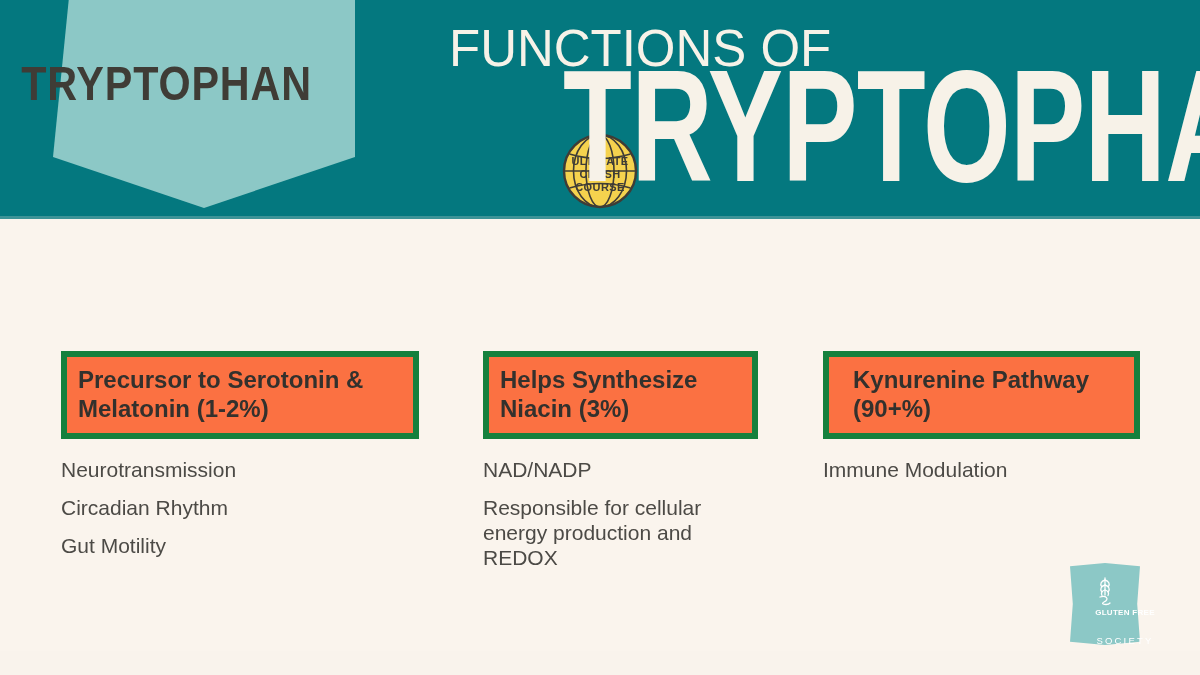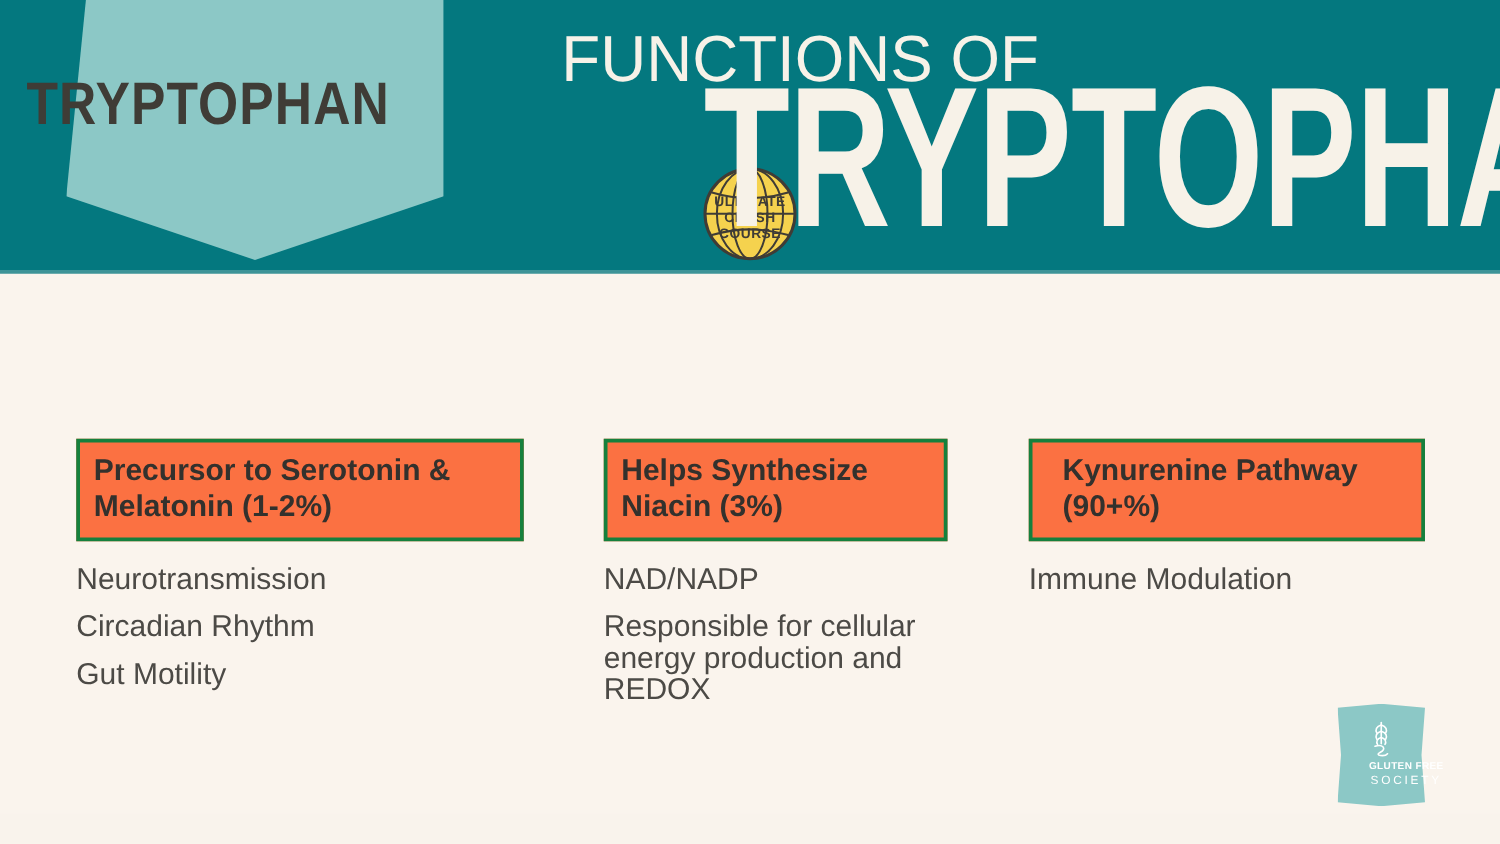--- a/index.html
+++ b/index.html
@@ -108,39 +108,39 @@
     position: absolute;
     top: 351px;
   }
   .col-1 { left: 61px;  width: 358px; }
   .col-2 { left: 483px; width: 275px; }
   .col-3 { left: 823px; width: 317px; }
 
   .chip {
     box-sizing: border-box;
     background: #fb7142;
-    border: 3px solid #15803d;
+    border: 6px solid #15803d;
     padding: 8px 11px 10px 11px;
     font-family: "Liberation Sans", sans-serif;
     font-weight: bold;
     font-size: 24px;
     line-height: 29px;
     color: #33312d;
   }
   .col-1 .chip { min-height: 63px; }
   .col-2 .chip { min-height: 63px; }
   .col-3 .chip { min-height: 63px; padding-left: 24px; }
 
   .bullets {
     margin-top: 18px;
   }
   .bullet {
     font-family: "Liberation Sans", sans-serif;
     font-weight: normal;
-    font-size: 24px;
+    font-size: 21px;
     line-height: 25px;
     color: #4c4a46;
     margin-bottom: 13px;
   }
 
   
   .logo {
     position: absolute;
     left: 1070px;
     top: 563px;
@@ -170,21 +170,21 @@
     font-family: "Liberation Sans", sans-serif;
     margin-left: 20px;
   }
   .logo-line1 {
     top: 45px;
     font-size: 8px;
     font-weight: bold;
     letter-spacing: 0.3px;
   }
   .logo-line2 {
-    top: 56px;
+    top: 72px;
     font-size: 9.5px;
     font-weight: normal;
     letter-spacing: 2.2px;
   }
 </style>
 </head>
 <body>
 
 <div class="slide">
 

